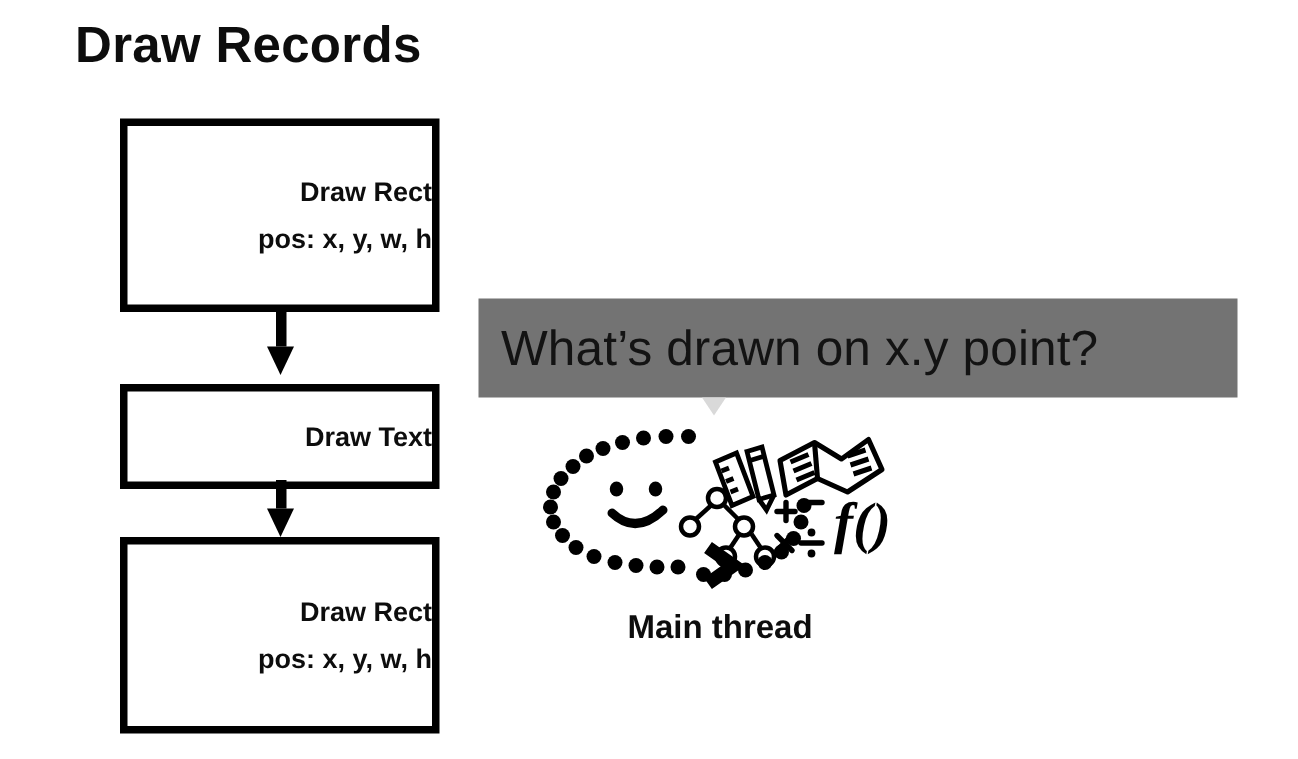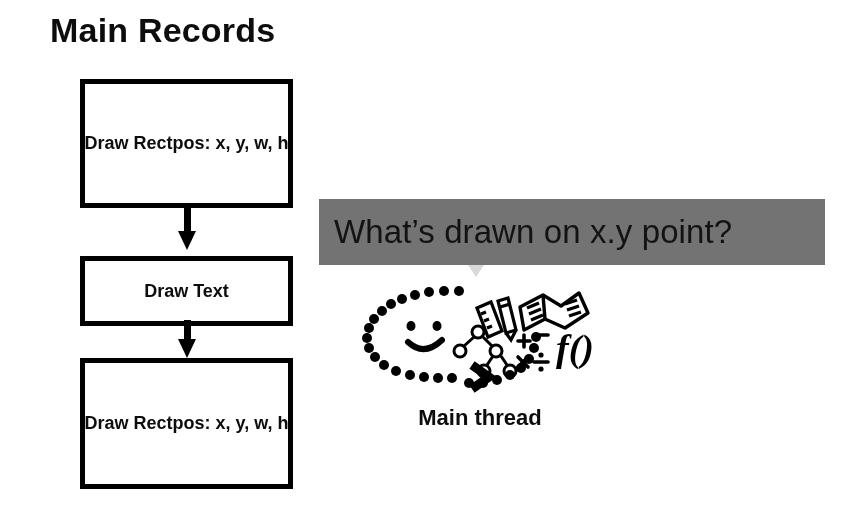--- a/index.html
+++ b/index.html
@@ -30,22 +30,22 @@
 
   
   .record-box {
     position: absolute;
     left: 80px;
     width: 213px;
     box-sizing: border-box;
     border: 5px solid #000000;
     background: #ffffff;
     display: flex;
-    flex-direction: row;
-    align-items: center;
+    flex-direction: column;
+    align-items: flex-end;
     justify-content: center;
   }
   .record-box .line {
     font-size: 18px;
     font-weight: bold;
     line-height: 31px;
     color: #0d0d0d;
     white-space: nowrap;
   }
   #box-0 { top: 79px;  height: 129px; }
@@ -130,21 +130,21 @@
     text-align: center;
     font-size: 22px;
     font-weight: bold;
     color: #0d0d0d;
     white-space: nowrap;
   }
 </style>
 </head>
 <body>
 
-<div class="page-title">Main Records</div>
+<div class="page-title">Draw Records</div>
 
 <div class="record-box" id="box-0">
   <div class="line">Draw Rect</div>
   <div class="line">pos: x, y, w, h</div>
 </div>
 
 <div class="flow-arrow" id="arrow-0">
   <div class="stem"></div>
   <div class="head"></div>
 </div>

